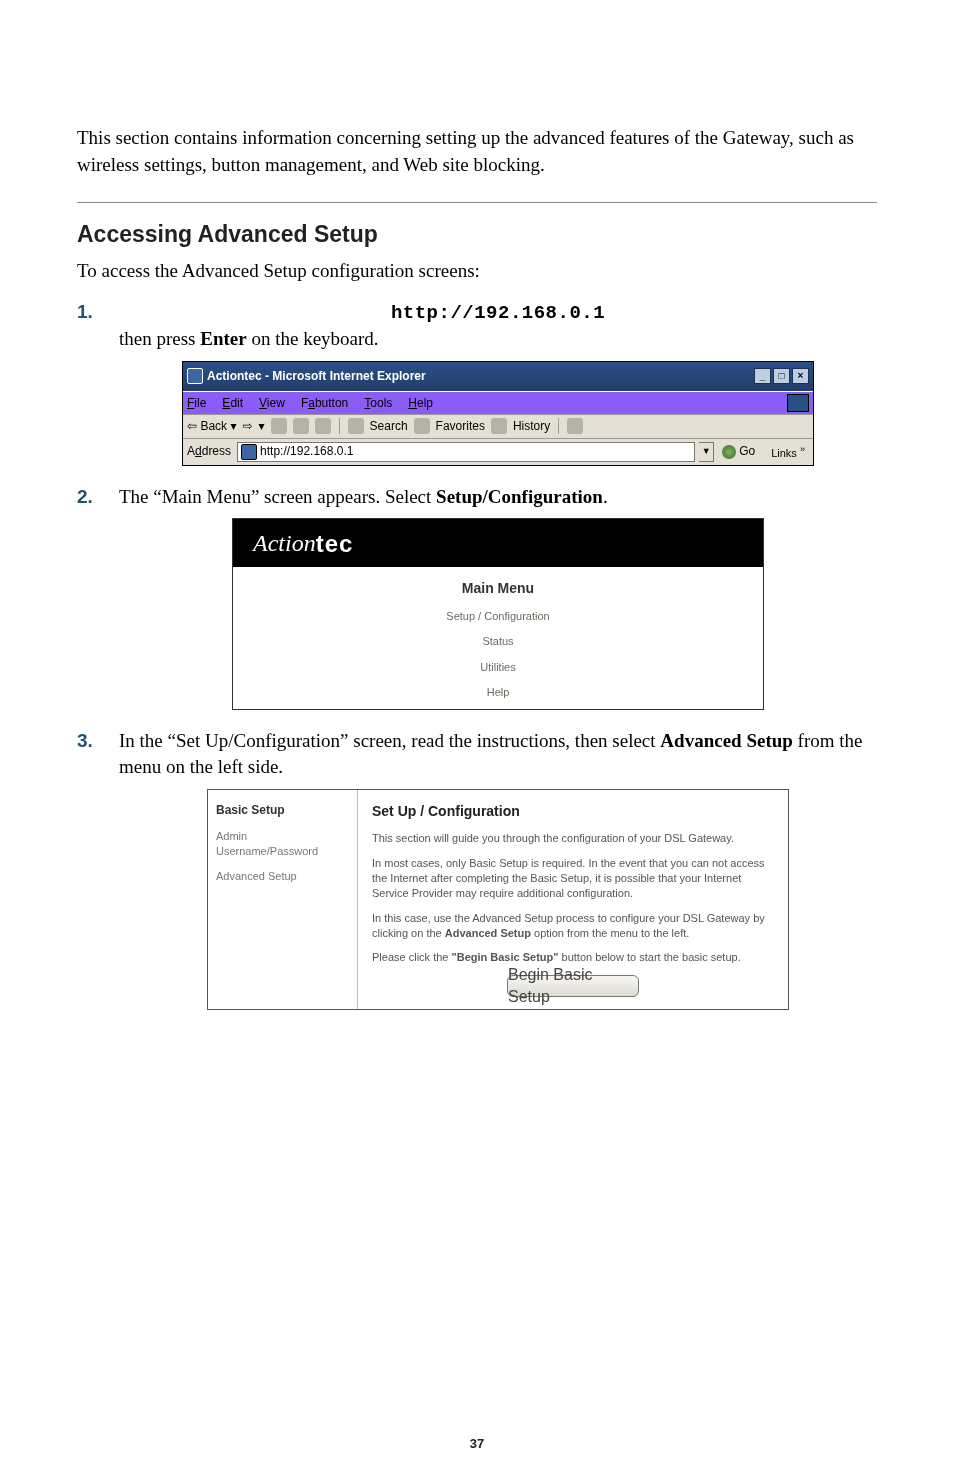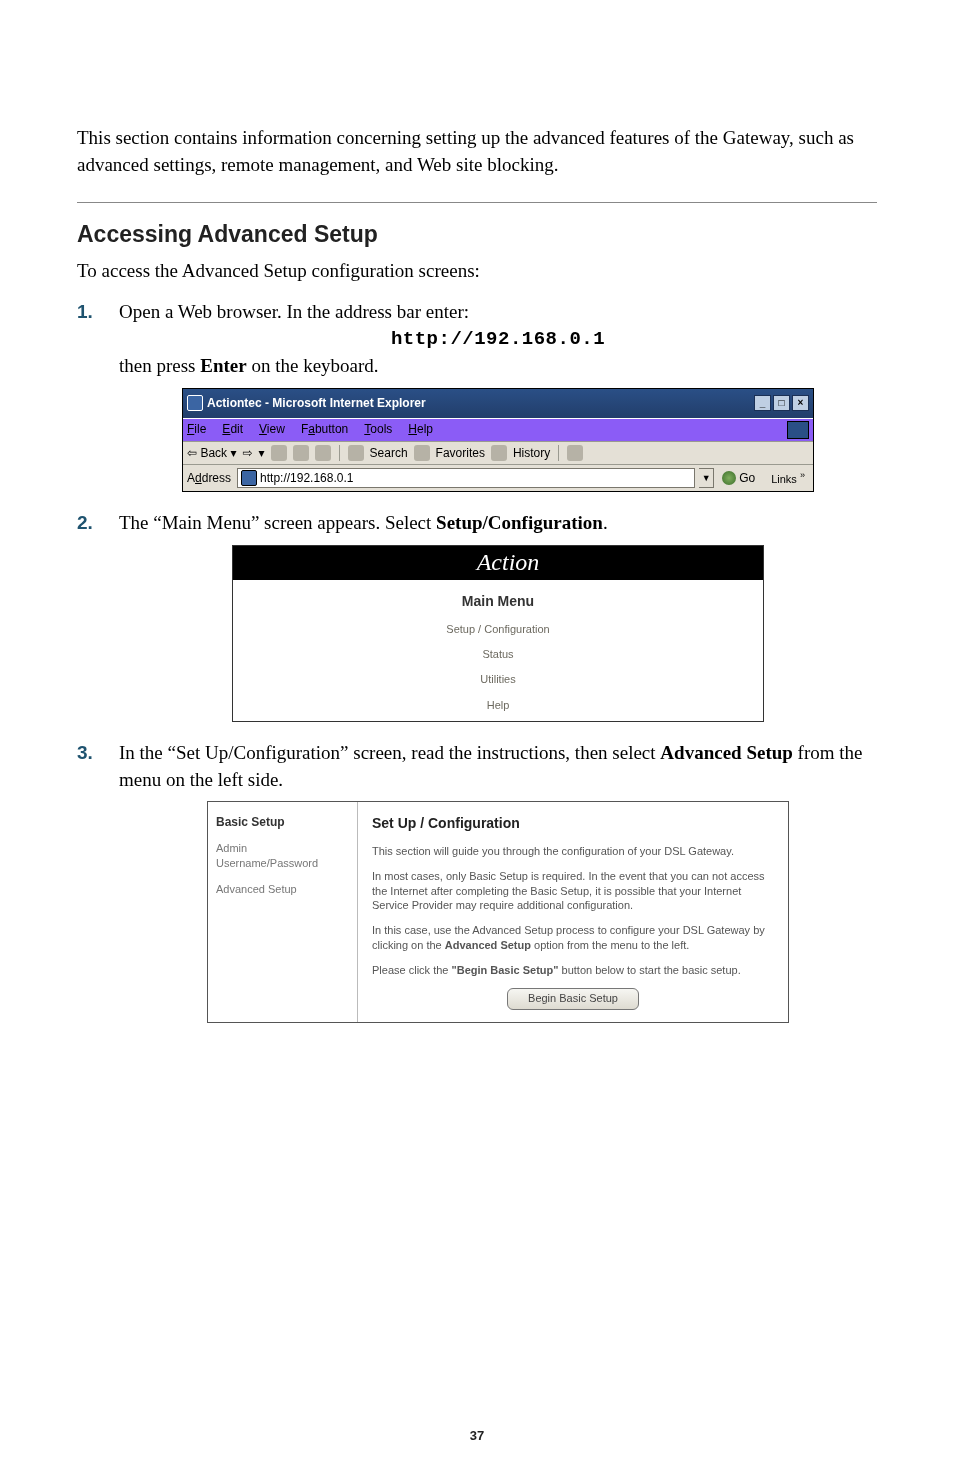--- a/index.html
+++ b/index.html
@@ -63,57 +63,56 @@
   .ie-addr{background:#e4e0d6;padding:3px 4px;display:flex;align-items:center;gap:4px;}
   .ie-addr .lbl{padding-right:2px;}
   .ie-addr .field{flex:1;display:flex;align-items:center;background:#fff;border:1px solid #7a776d;height:18px;padding:0 3px;gap:3px;}
   .ie-addr .field .eic{width:14px;height:14px;background:#3b65a3;border:1px solid #000;border-radius:2px;}
   .ie-addr .drop{width:14px;height:18px;border:1px solid #7a776d;border-left:none;background:#e4e0d6;display:flex;align-items:center;justify-content:center;font-size:9px;}
   .ie-addr .go{display:flex;align-items:center;gap:3px;padding:0 4px;}
   .ie-addr .go .gic{width:14px;height:14px;border-radius:50%;background:radial-gradient(#7fae5d,#3a6d2a);}
   .ie-addr .links{padding:0 4px;font-size:11px;}
   
   .act-window{width:530px;border:1px solid #333;font-family:Arial,sans-serif;}
-  .act-top{background:#000;color:#fff;height:34px;display:flex;align-items:center;padding-left:20px;
-    font-family:Georgia,serif;font-style:italic;font-size:24px;flex-direction:column;}
+  .act-top{background:#000;color:#fff;height:48px;display:flex;align-items:center;padding-left:20px;
+    font-family:Georgia,serif;font-style:italic;font-size:24px;}
   .act-top .part2{font-style:normal;font-family:Arial,sans-serif;font-weight:bold;letter-spacing:1px;}
   .act-body{background:#fff;padding:12px 0 8px 0;text-align:center;}
   .act-body .mm{font-weight:bold;font-size:14px;color:#333;}
   .act-body .mi{font-size:11px;color:#6d6a60;margin-top:10px;}
   .act-body .cp{font-size:8px;color:#777;margin-top:14px;}
   
   .cfg-window{width:580px;border:1px solid #555;font-family:Arial,sans-serif;font-size:11px;color:#444;display:flex;}
   .cfg-left{width:150px;border-right:1px solid #bbb;padding:12px 8px;box-sizing:border-box;}
   .cfg-left .t{font-weight:bold;color:#333;margin-bottom:10px;font-size:12px;}
   .cfg-left .li{color:#777;margin-bottom:10px;}
   .cfg-right{flex:1;padding:12px 14px;box-sizing:border-box;}
   .cfg-right .t{font-weight:bold;color:#222;font-size:14px;margin-bottom:10px;}
   .cfg-right p{margin:0 0 10px 0;line-height:1.35;color:#555;}
   .cfg-right .btn{display:block;margin:6px auto 0 auto;width:130px;height:20px;border:1px solid #777;border-radius:6px;
-    background:linear-gradient(#f6f6f2,#dedbd1);font-size:11px;color:#444;display:flex;align-items:center;justify-content:center;}
-  .page-num{position:absolute;bottom:32px;left:0;right:0;text-align:center;
+    background:linear-gradient(#f6f6f2,#dedbd1);font-size:16px;color:#444;display:flex;align-items:center;justify-content:center;}
+  .page-num{position:absolute;bottom:24px;left:0;right:0;text-align:center;
     font-family:Arial,sans-serif;font-weight:bold;font-size:13px;color:#222;}
 </style>
 </head>
 <body>
 
 <div class="page">
 
 
-  <p class="intro">This section contains information concerning setting up the advanced features of the Gateway, such as advanced settings, remote management, and Web site blocking.</p>
+  <p class="intro">This section contains information concerning setting up the advanced features of the Gateway, such as wireless settings, button management, and Web site blocking.</p>
 
   <hr class="sep">
 
   <div class="h2">Accessing Advanced Setup</div>
   <p class="body">To access the Advanced Setup configuration screens:</p>
 
   <ol class="ol">
 
     <li>
-      <span>Open a Web browser. In the address bar enter:</span>
       <div class="center"><span class="code">http://192.168.0.1</span></div>
       <span>then press </span><b>Enter</b><span> on the keyboard.</span>
 
       <div class="fig">
         <div class="ie-window">
           <div class="ie-title">
             <div class="left">
               <span class="ielogo"></span>
               <span>Actiontec - Microsoft Internet Explorer</span>
             </div>

